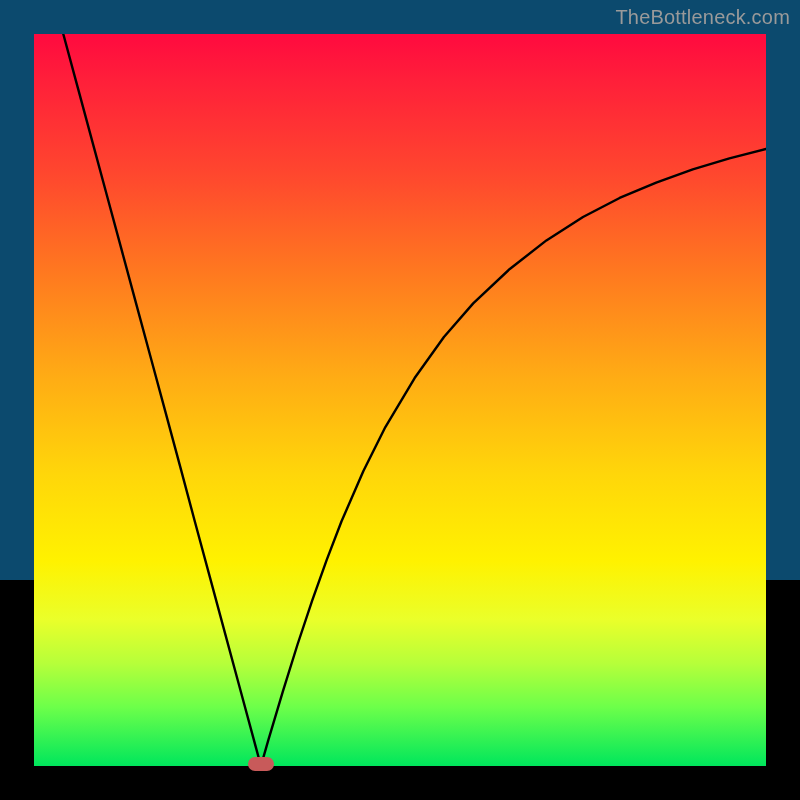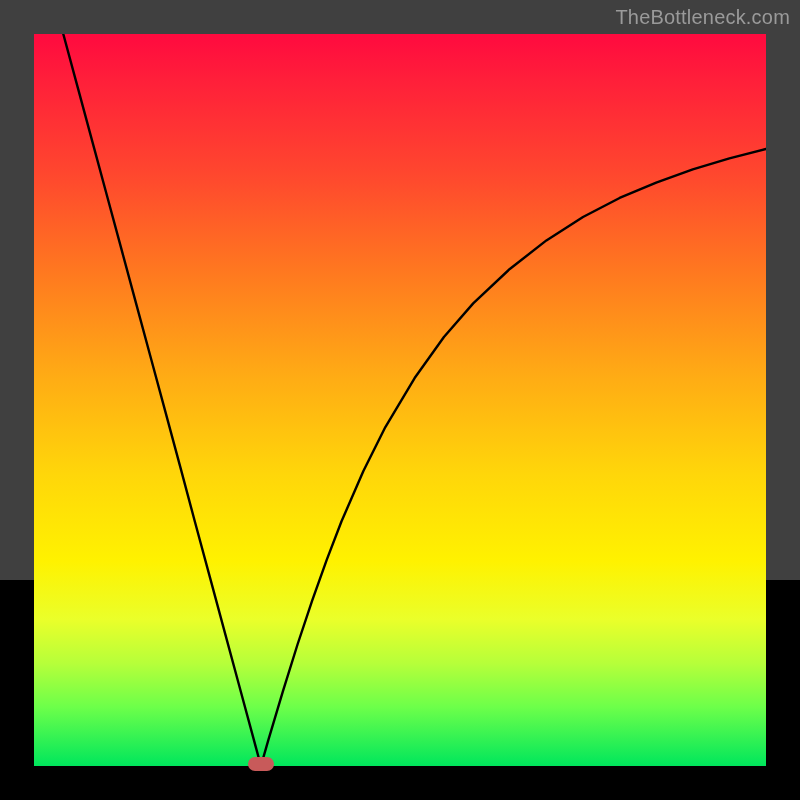--- a/index.html
+++ b/index.html
@@ -8,21 +8,21 @@
     width: 800px;
     height: 800px;
     background: #000;
     font-family: Arial, Helvetica, sans-serif;
     overflow: hidden;
   }
   .outer {
     position: relative;
     width: 800px;
     height: 580px;
-    background: #404040;
+    background: #0c4a6e;
   }
   .plot {
     position: absolute;
     left: 34px;
     top: 34px;
     width: 732px;
     height: 732px;
     
     background: linear-gradient(
       to bottom,

